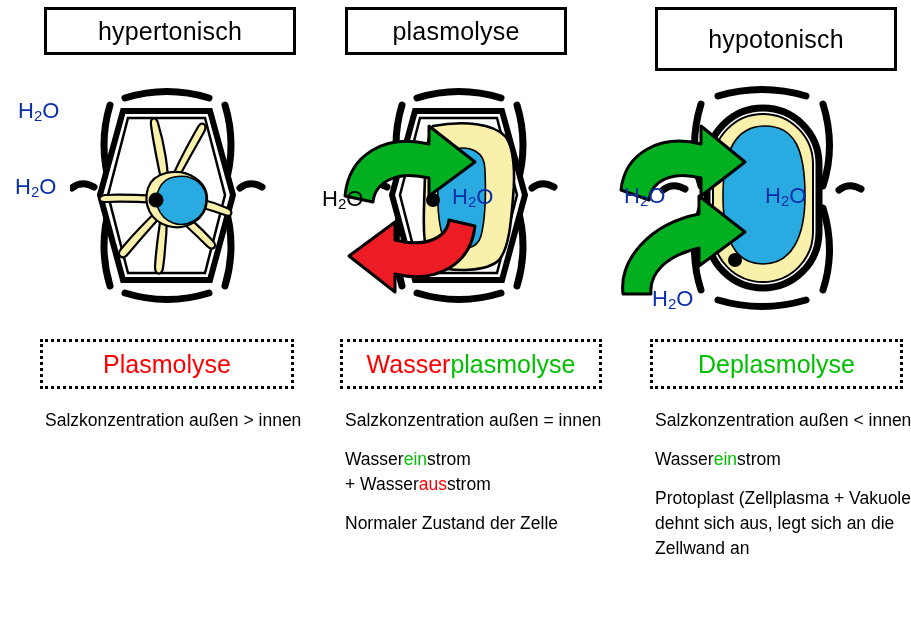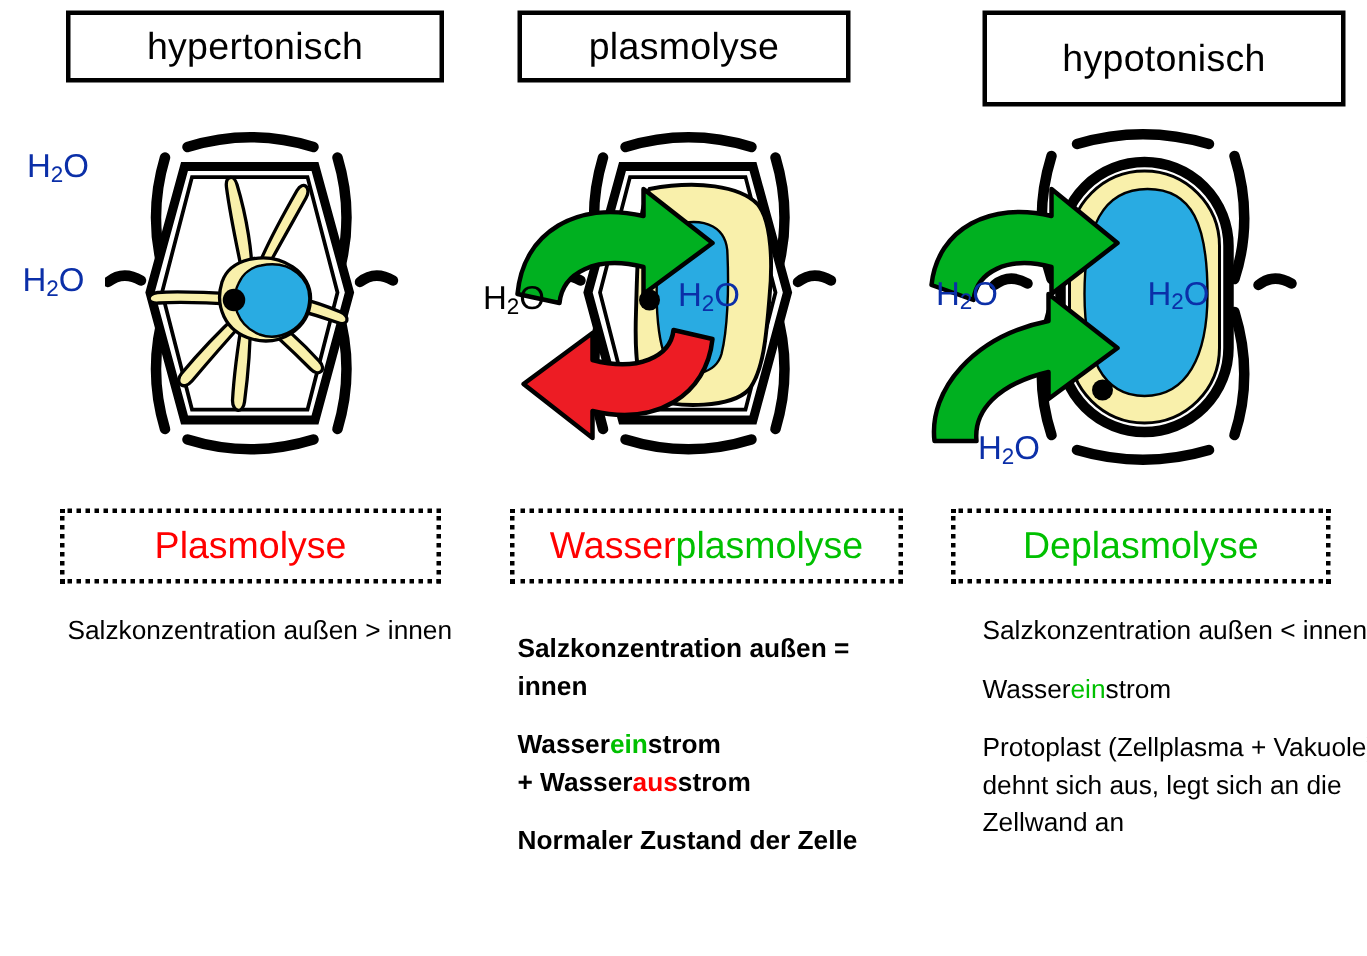--- a/index.html
+++ b/index.html
@@ -62,34 +62,34 @@
     justify-content: center;
     box-sizing: border-box;
   }
   .name-box .nm {
     font-size: 25px;
     line-height: 1;
     white-space: nowrap;
   }
   #nbox0 { left: 40px;  top: 339px; width: 254px; height: 50px; }
   #nbox1 { left: 340px; top: 339px; width: 262px; height: 50px; }
-  #nbox2 { left: 634px; top: 339px; width: 253px; height: 50px; }
+  #nbox2 { left: 650px; top: 339px; width: 253px; height: 50px; }
 
   .red   { color: #ff0000; }
   .green { color: #00c000; }
 
   
   .txtcol {
     position: absolute;
     width: 265px;
     font-size: 17.5px;
     line-height: 25px;
   }
   #txt0 { left: 45px;  top: 408px; }
-  #txt1 { left: 345px; top: 420px; font-weight: bold; }
+  #txt1 { left: 345px; top: 408px; }
   #txt2 { left: 655px; top: 408px; }
   .para { margin: 0 0 14px 0; }
   .para:last-child { margin-bottom: 0; }
 </style>
 </head>
 <body>
 
 <div class="stage">
 
   <div class="hdr-box" id="hdr0">

